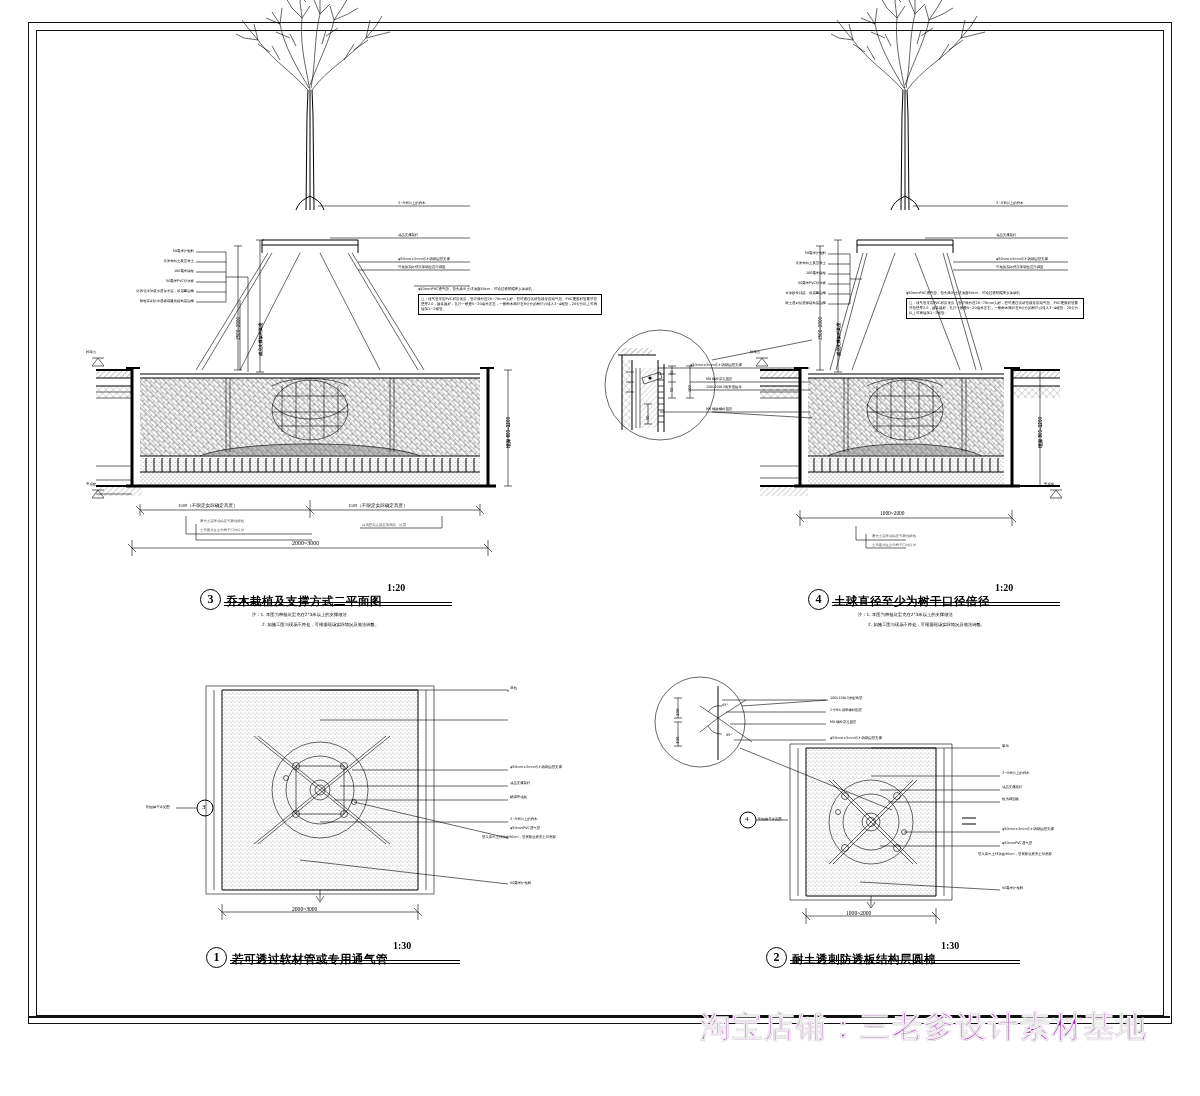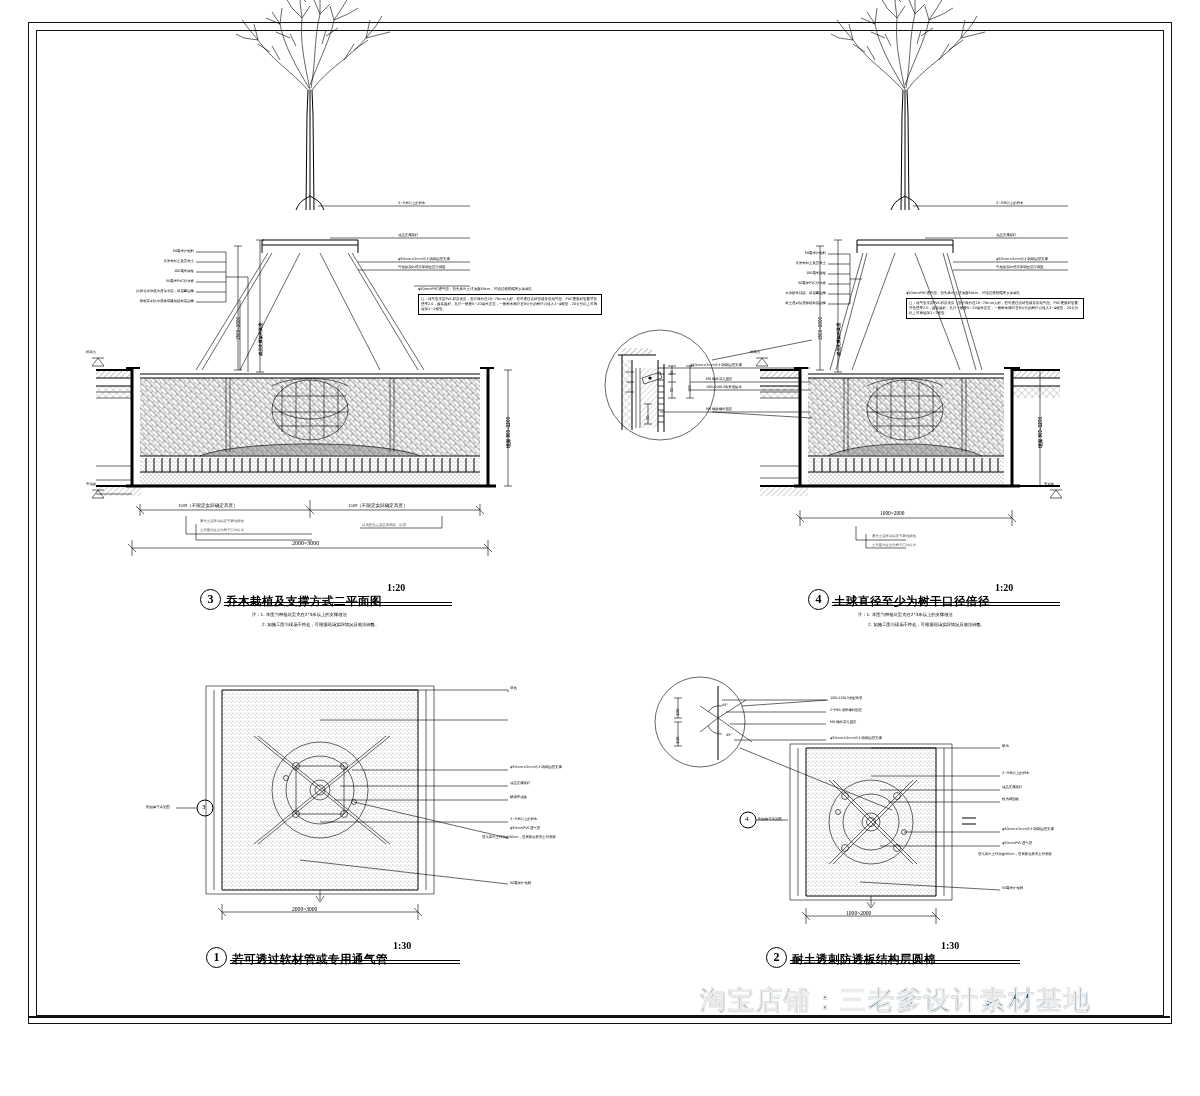--- a/index.html
+++ b/index.html
@@ -32,21 +32,21 @@
 
   .note{position:absolute;font-size:4.3px;color:#000;line-height:1.7;white-space:nowrap;
         font-family:"DejaVu Sans",sans-serif;}
 
   .tbox{position:absolute;border:0.7px solid #000;font-size:3.5px;line-height:1.5;padding:1.5px 2px;
         color:#000;font-family:"DejaVu Sans",sans-serif;}
   .tbox-cap{position:absolute;font-size:3.5px;color:#000;white-space:nowrap;font-family:"DejaVu Sans",sans-serif;}
 
   .dimtxt{position:absolute;font-size:5px;color:#000;white-space:nowrap;font-family:"Liberation Serif",serif;}
 
-  .watermark{position:absolute;left:700px;top:983px;font-size:26px;font-weight:bold;color:#0c4a6e;
+  .watermark{position:absolute;left:700px;top:1007px;font-size:30px;font-weight:bold;color:#a21caf;
              -webkit-text-stroke:0.7px #ececec;letter-spacing:2px;white-space:nowrap;
              font-family:"DejaVu Sans",sans-serif;}
 </style>
 </head>
 <body>
 
 <div id="sheet">
 
   <div class="border-outer"></div>
   <div class="border-inner"></div>

